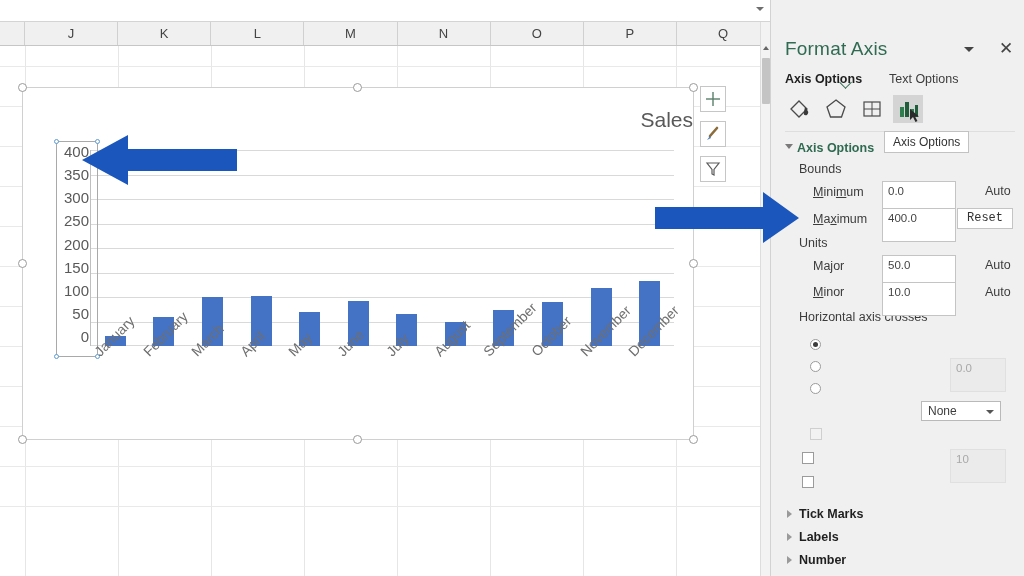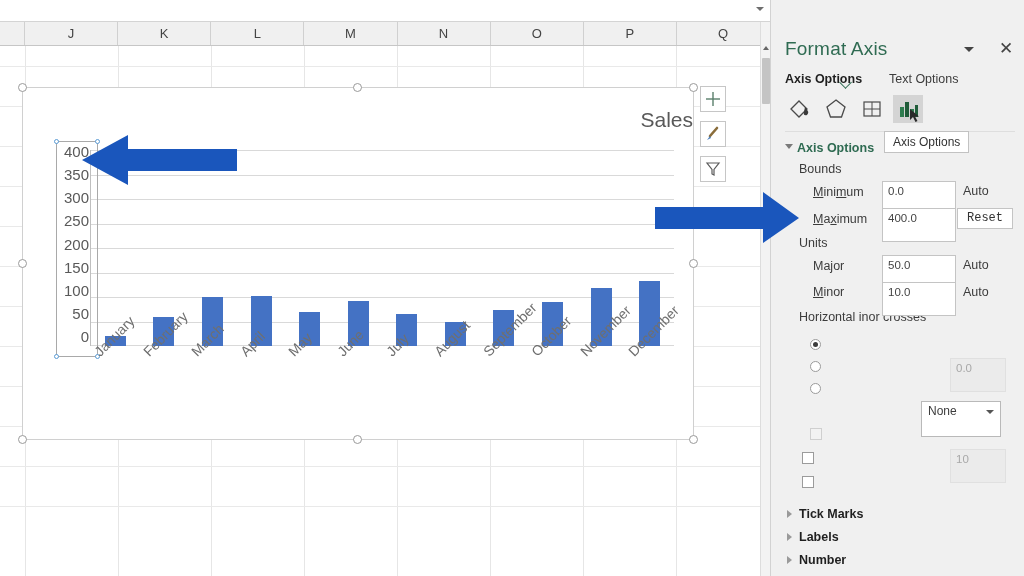--- a/index.html
+++ b/index.html
@@ -212,21 +212,21 @@
   .u { text-decoration: underline; }
 
   .field {
     position: absolute; width: 74px; height: 34px;
     background: #ffffff; border: 1px solid #c4c4c4;
     font-size: 11.5px; color: #444; padding: 2px 5px; line-height: 15px;
   }
   .field.dis { background: #ebebeb; border-color: #e0e0e0; color: #a8a8a8; }
   .field.small { width: 56px; }
 
-  .auto-txt { position: absolute; font-size: 12.5px; color: #3c3c3c; }
+  .auto-txt { position: absolute; font-size: 12.5px; color: #3c3c3c; margin-left: 22px; }
   .reset-btn {
     position: absolute; left: 957px; width: 56px; height: 21px;
     background: #ffffff; border: 1px solid #c4c4c4;
     font-size: 12px; color: #333; text-align: center; line-height: 19px; font-family: Liberation Mono, monospace;
   }
 
   .radio {
     position: absolute; width: 11px; height: 11px; border-radius: 50%;
     border: 1px solid #9b9b9b; background: #fff;
   }
@@ -234,21 +234,21 @@
     content: ""; position: absolute; left: 2px; top: 2px;
     width: 5px; height: 5px; border-radius: 50%; background: #3c3c3c;
   }
   .cbox {
     position: absolute; width: 12px; height: 12px;
     border: 1px solid #9b9b9b; background: #fff;
   }
   .cbox.dis { border-color: #cfcfcf; background: #f2f2f2; }
 
   .ddown {
-    position: absolute; left: 921px; width: 80px; height: 36px;
+    position: absolute; left: 921px; width: 80px; height: 20px;
     background: #ffffff; border: 1px solid #b9b9b9;
     font-size: 12px; color: #3c3c3c; padding: 2px 6px; line-height: 15px;
   }
   .ddown-caret {
     position: absolute; right: 6px; top: 8px; width: 0; height: 0;
     border-left: 4px solid transparent; border-right: 4px solid transparent;
     border-top: 4px solid #555;
   }
 </style>
 </head>
@@ -495,21 +495,21 @@
   <div class="sec-head" style="top:141px">Axis Options</div>
 
   <div class="sublabel ind" style="top:162px">Bounds</div>
   <div class="sublabel ind2" style="top:185px"><span class="u">M</span>ini<span class="u">m</span>um</div>
   <div class="sublabel ind2" style="top:212px"><span class="u">M</span>a<span class="u">x</span>imum</div>
 
   <div class="sublabel ind" style="top:236px">Units</div>
   <div class="sublabel ind2" style="top:259px">Major</div>
   <div class="sublabel ind2" style="top:285px"><span class="u">M</span>inor</div>
 
-  <div class="sublabel ind" style="top:310px">Horizontal inor crosses</div>
+  <div class="sublabel ind" style="top:310px">Horizontal axis crosses</div>
 
   <div class="sec-tri-r" style="top:510px"></div>
   <div class="collapsed-head" style="top:507px">Tick Marks</div>
   <div class="sec-tri-r" style="top:533px"></div>
   <div class="collapsed-head" style="top:530px">Labels</div>
   <div class="sec-tri-r" style="top:556px"></div>
   <div class="collapsed-head" style="top:553px">Number</div>
 </div>
 
 <div class="field" style="left:882px; top:181px">0.0</div>

